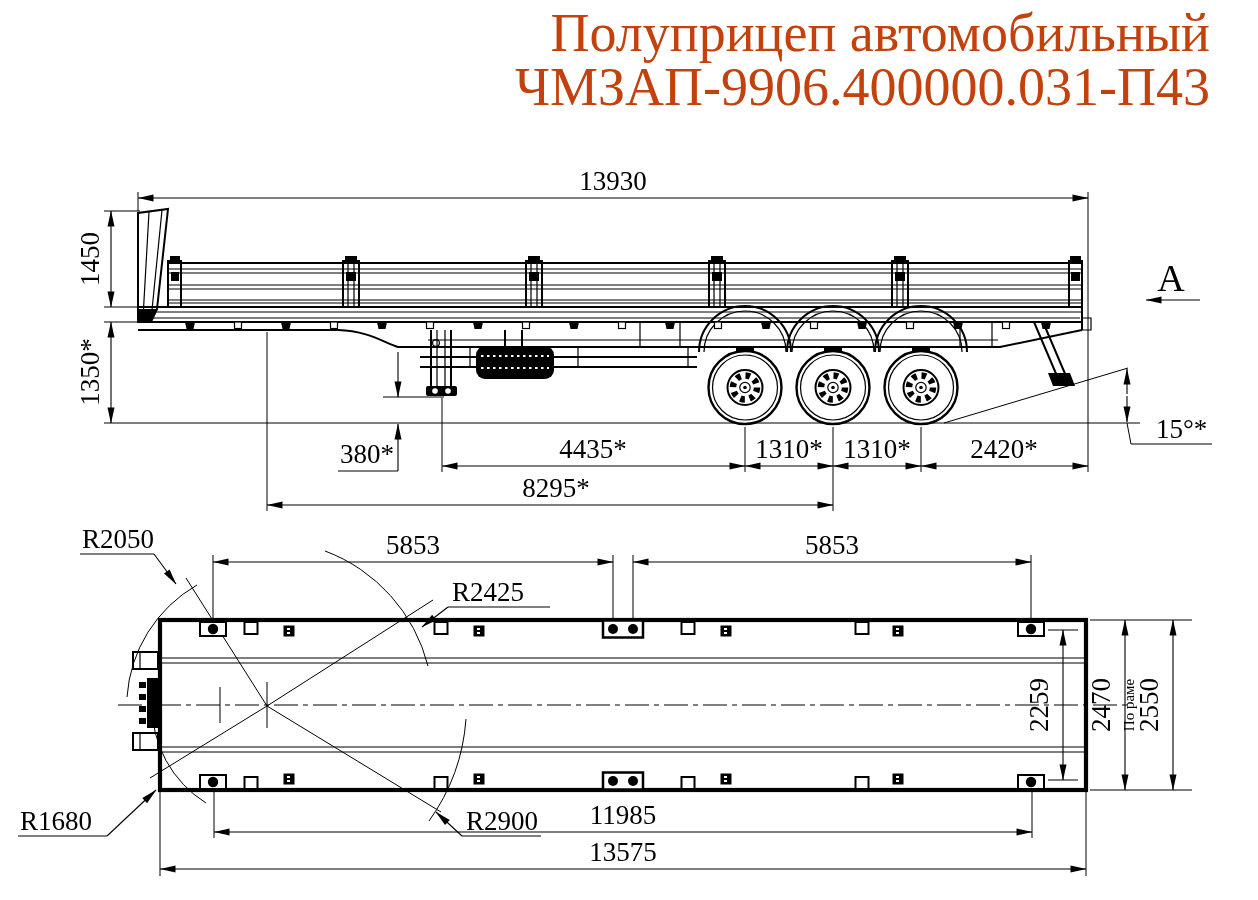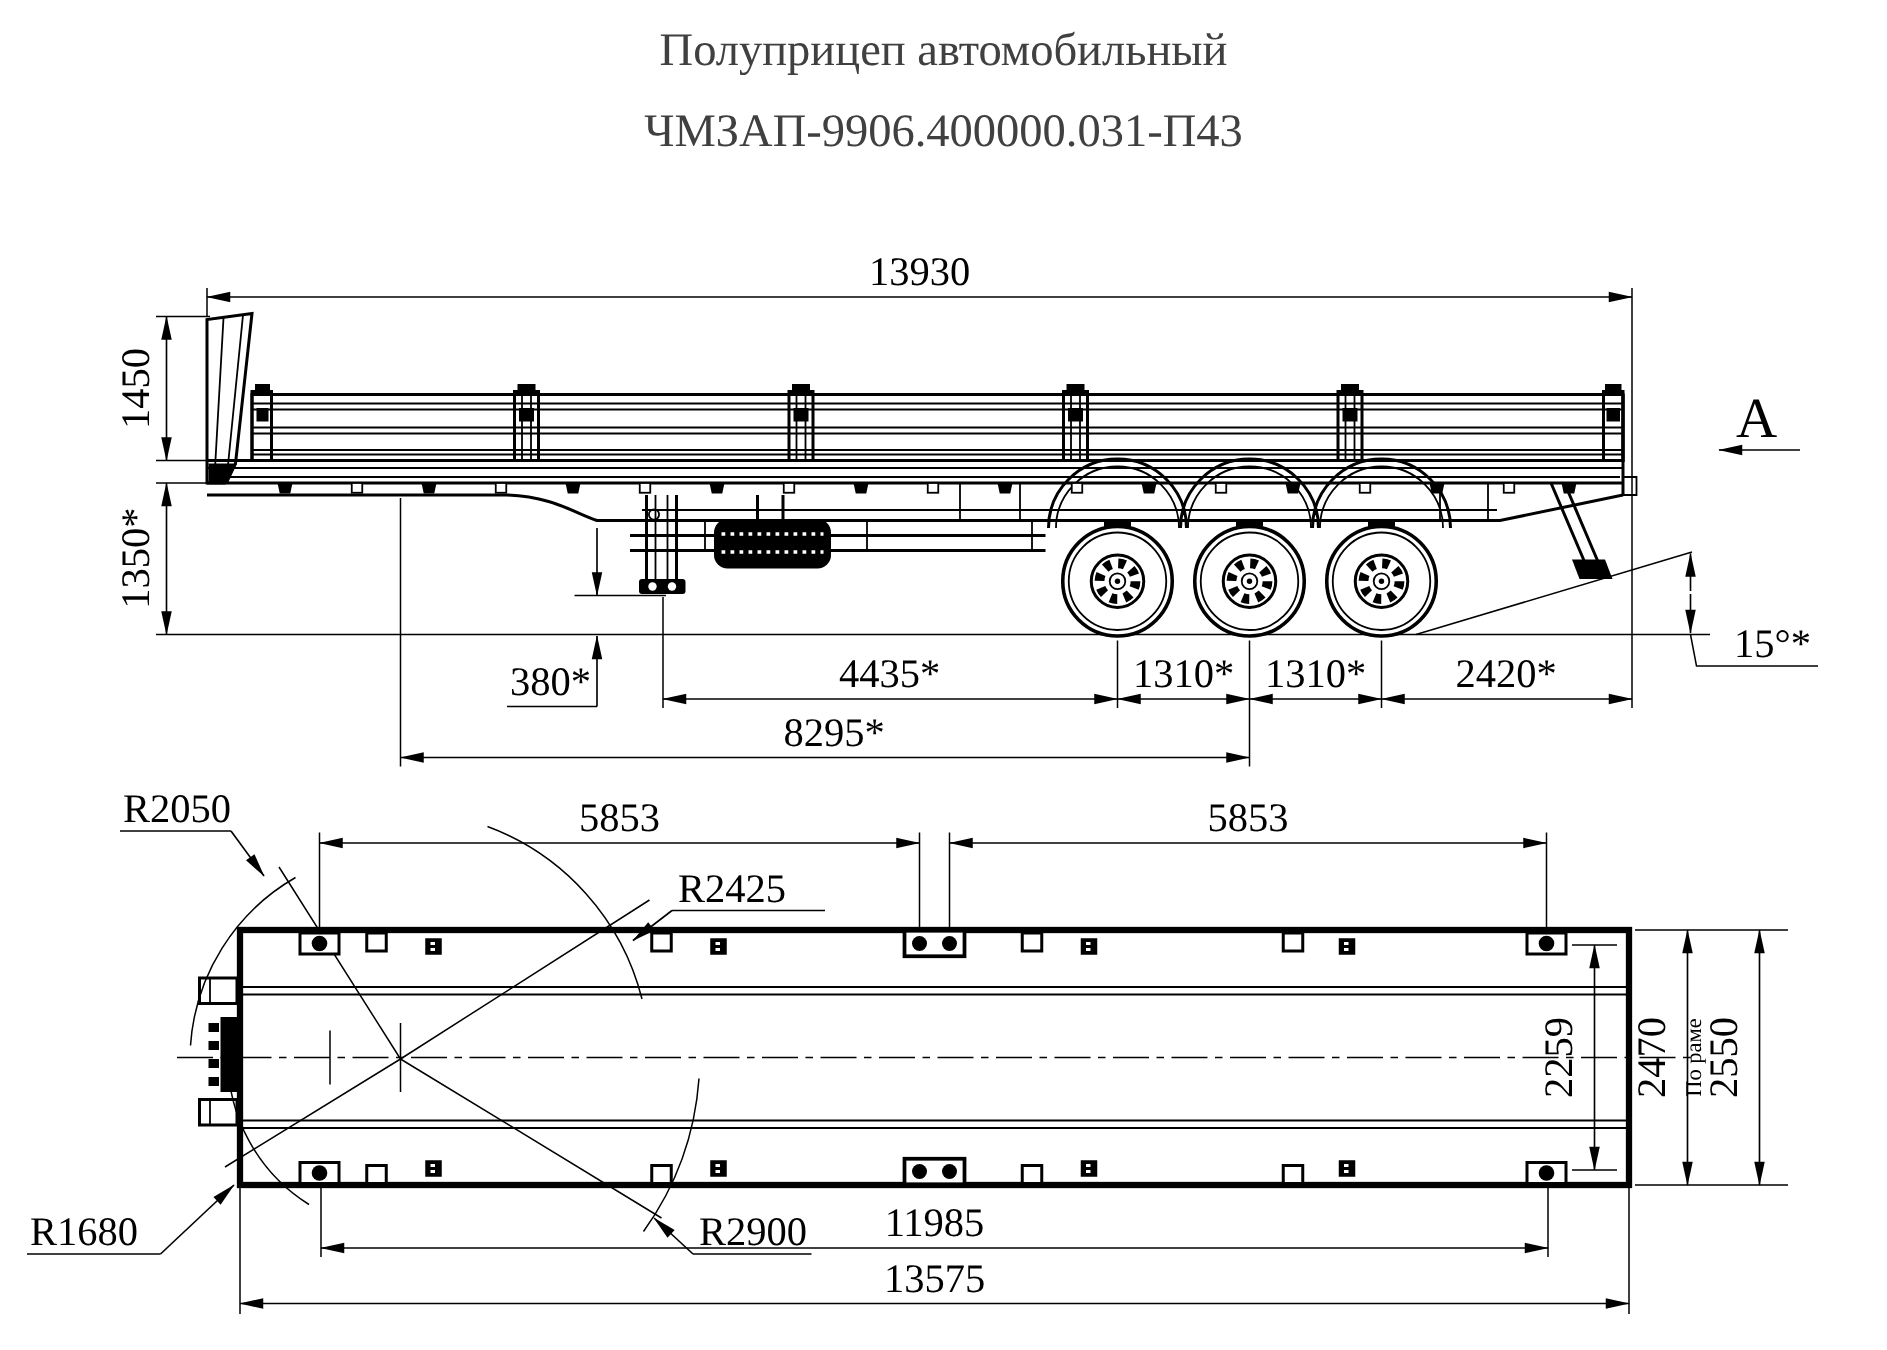--- a/index.html
+++ b/index.html
@@ -1,18 +1,18 @@
 <!DOCTYPE html>
 <html><head>
 <meta charset="utf-8">
 <style>
   html,body{margin:0;padding:0;background:#fff;width:1258px;height:900px;overflow:hidden;}
   #page{position:relative;width:1258px;height:900px;background:#fff;}
-  .title{position:absolute;top:6px;left:48px;width:1162px;text-align:center;
-         font-family:"Liberation Serif",serif;font-size:31px;line-height:54px;color:#404040;}
+  .title{position:absolute;top:6px;left:48px;width:1162px;text-align:right;
+         font-family:"Liberation Serif",serif;font-size:54px;line-height:54px;color:#c2410c;}
   svg{position:absolute;top:0;left:0;}
   .ln{stroke:#000;fill:none;stroke-width:2;}
   .ln2{stroke-width:1.2;}
   .thk{stroke-width:4.2;}
   .ext{stroke:#000;fill:none;stroke-width:1;}
   .cl{stroke-dasharray:24 5 5 5;}
   .dim{stroke:#000;fill:none;stroke-width:1.1;}
   .fill{fill:#000;stroke:none;}
   text{font-family:"Liberation Serif",serif;font-size:27px;fill:#000;text-anchor:middle;}
   text.lft{text-anchor:start;} text.rgt{text-anchor:end;}

